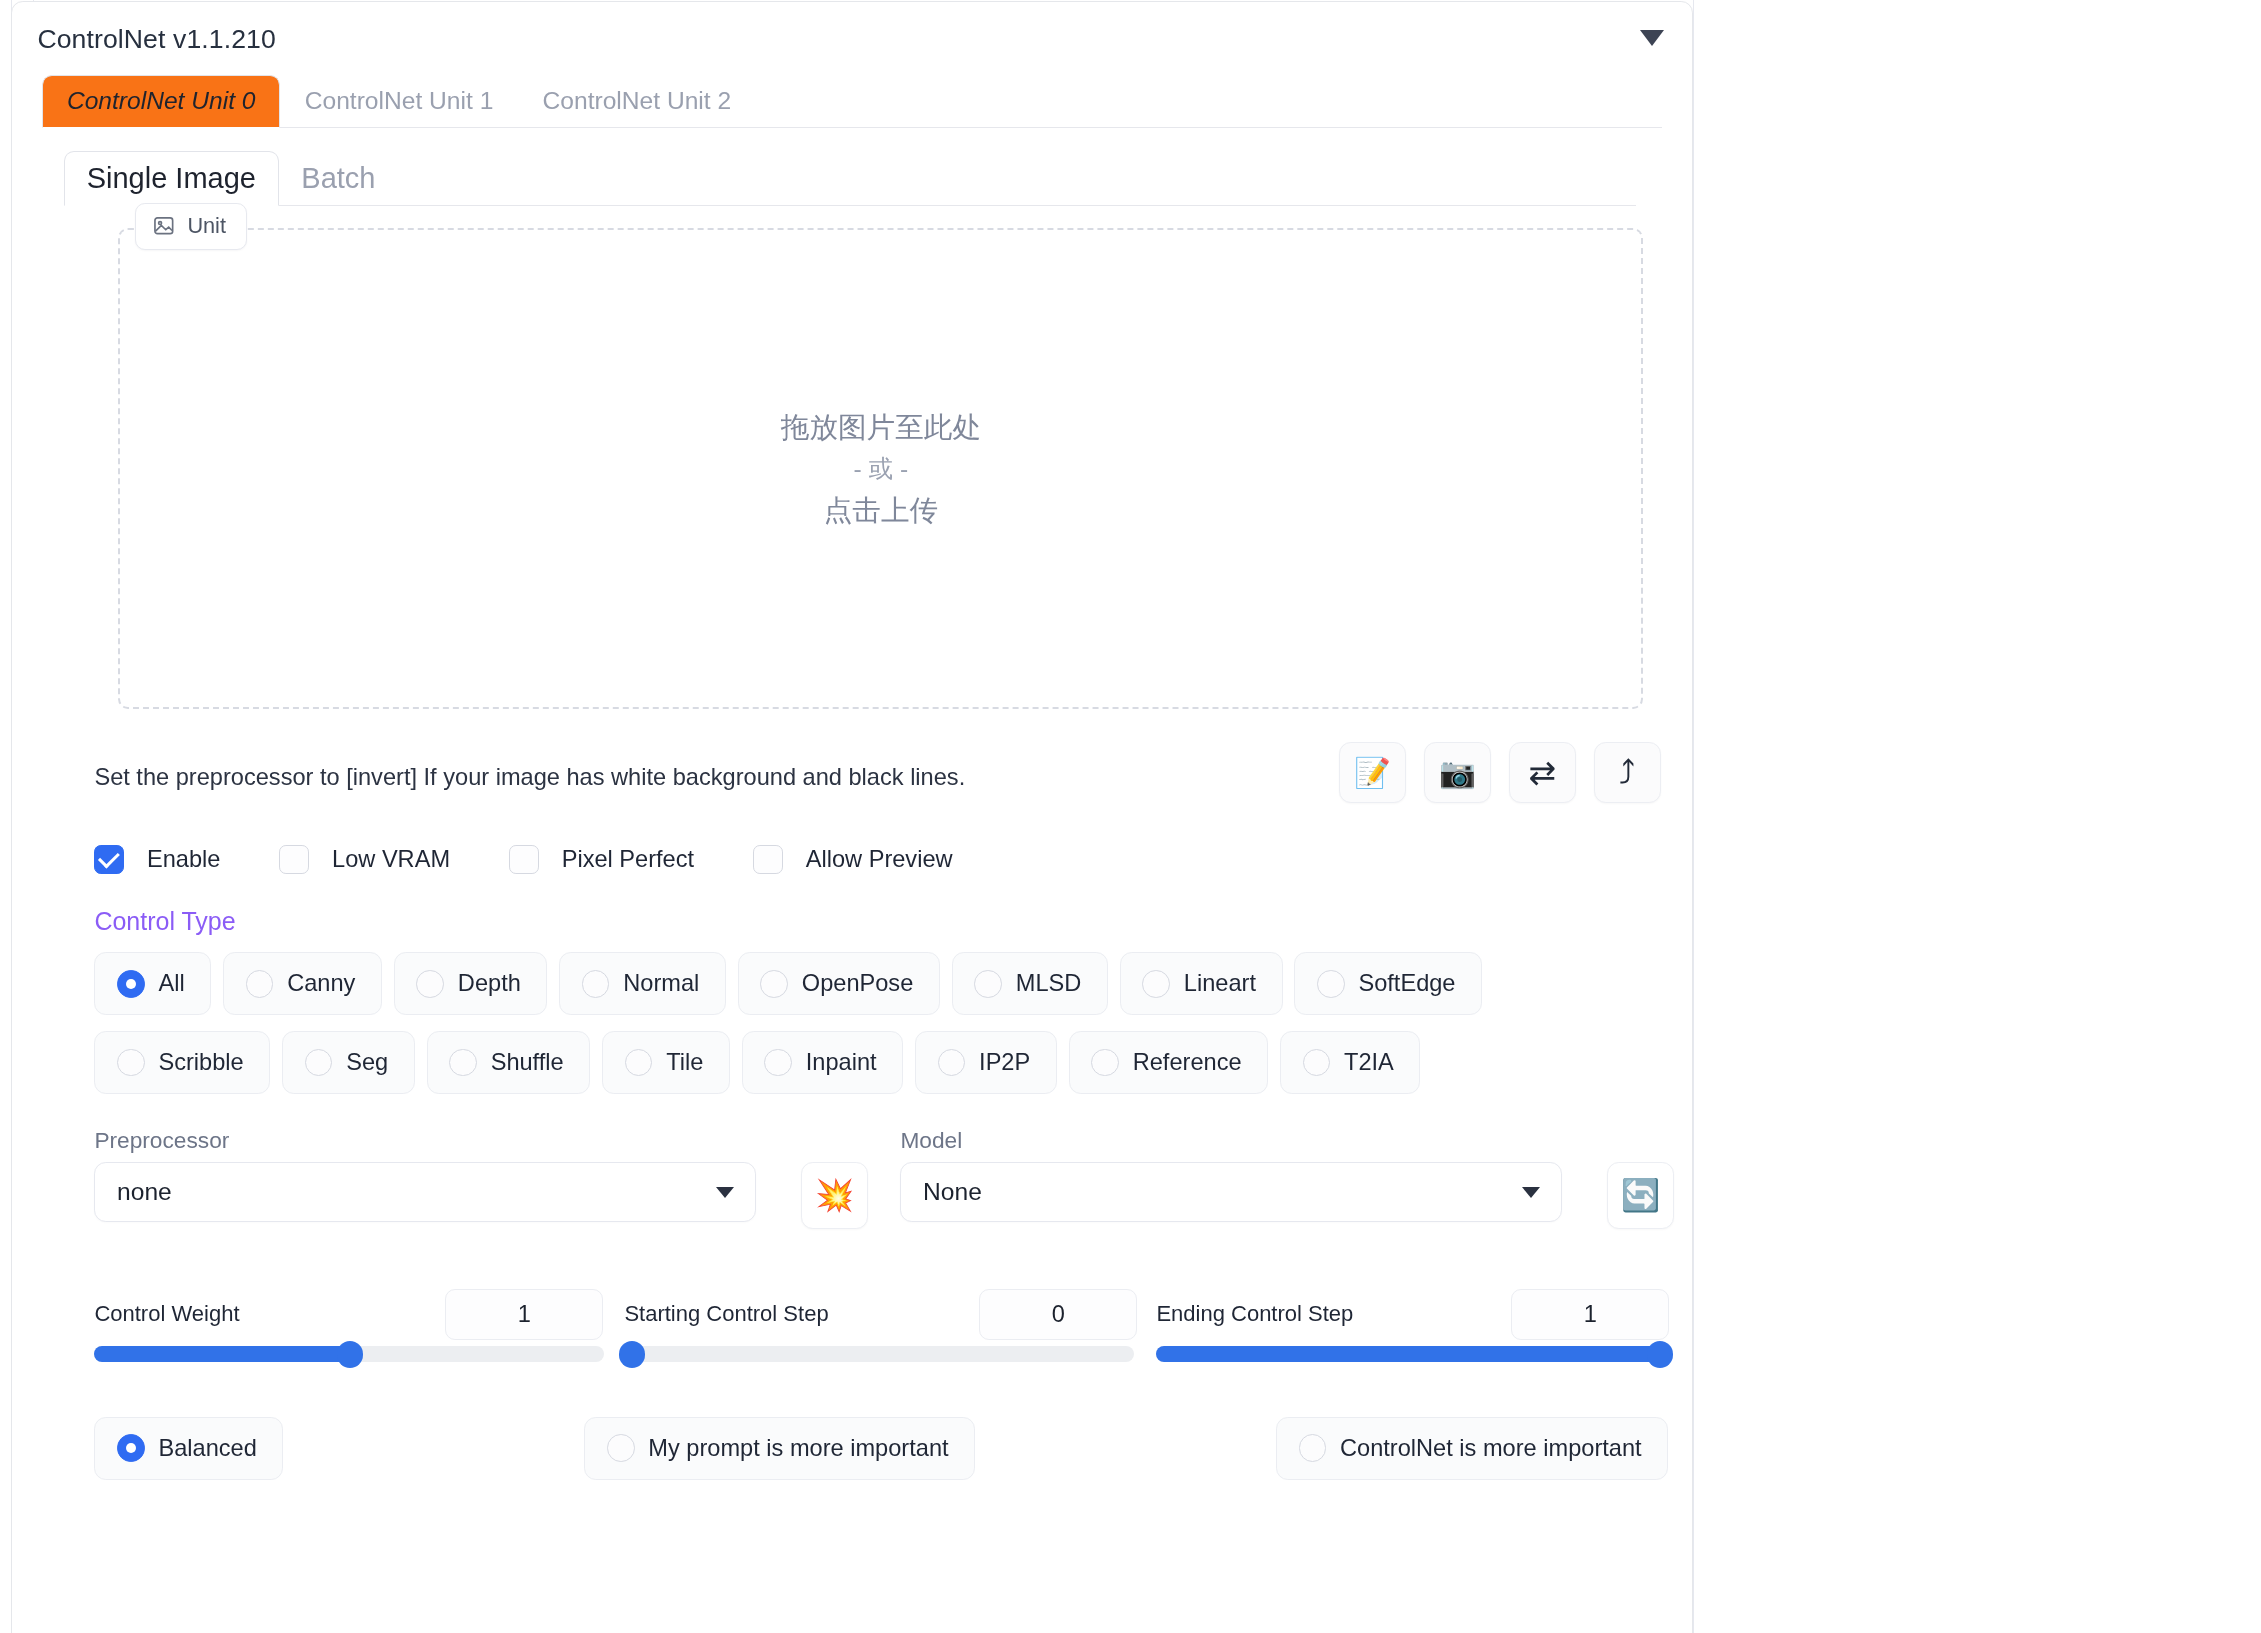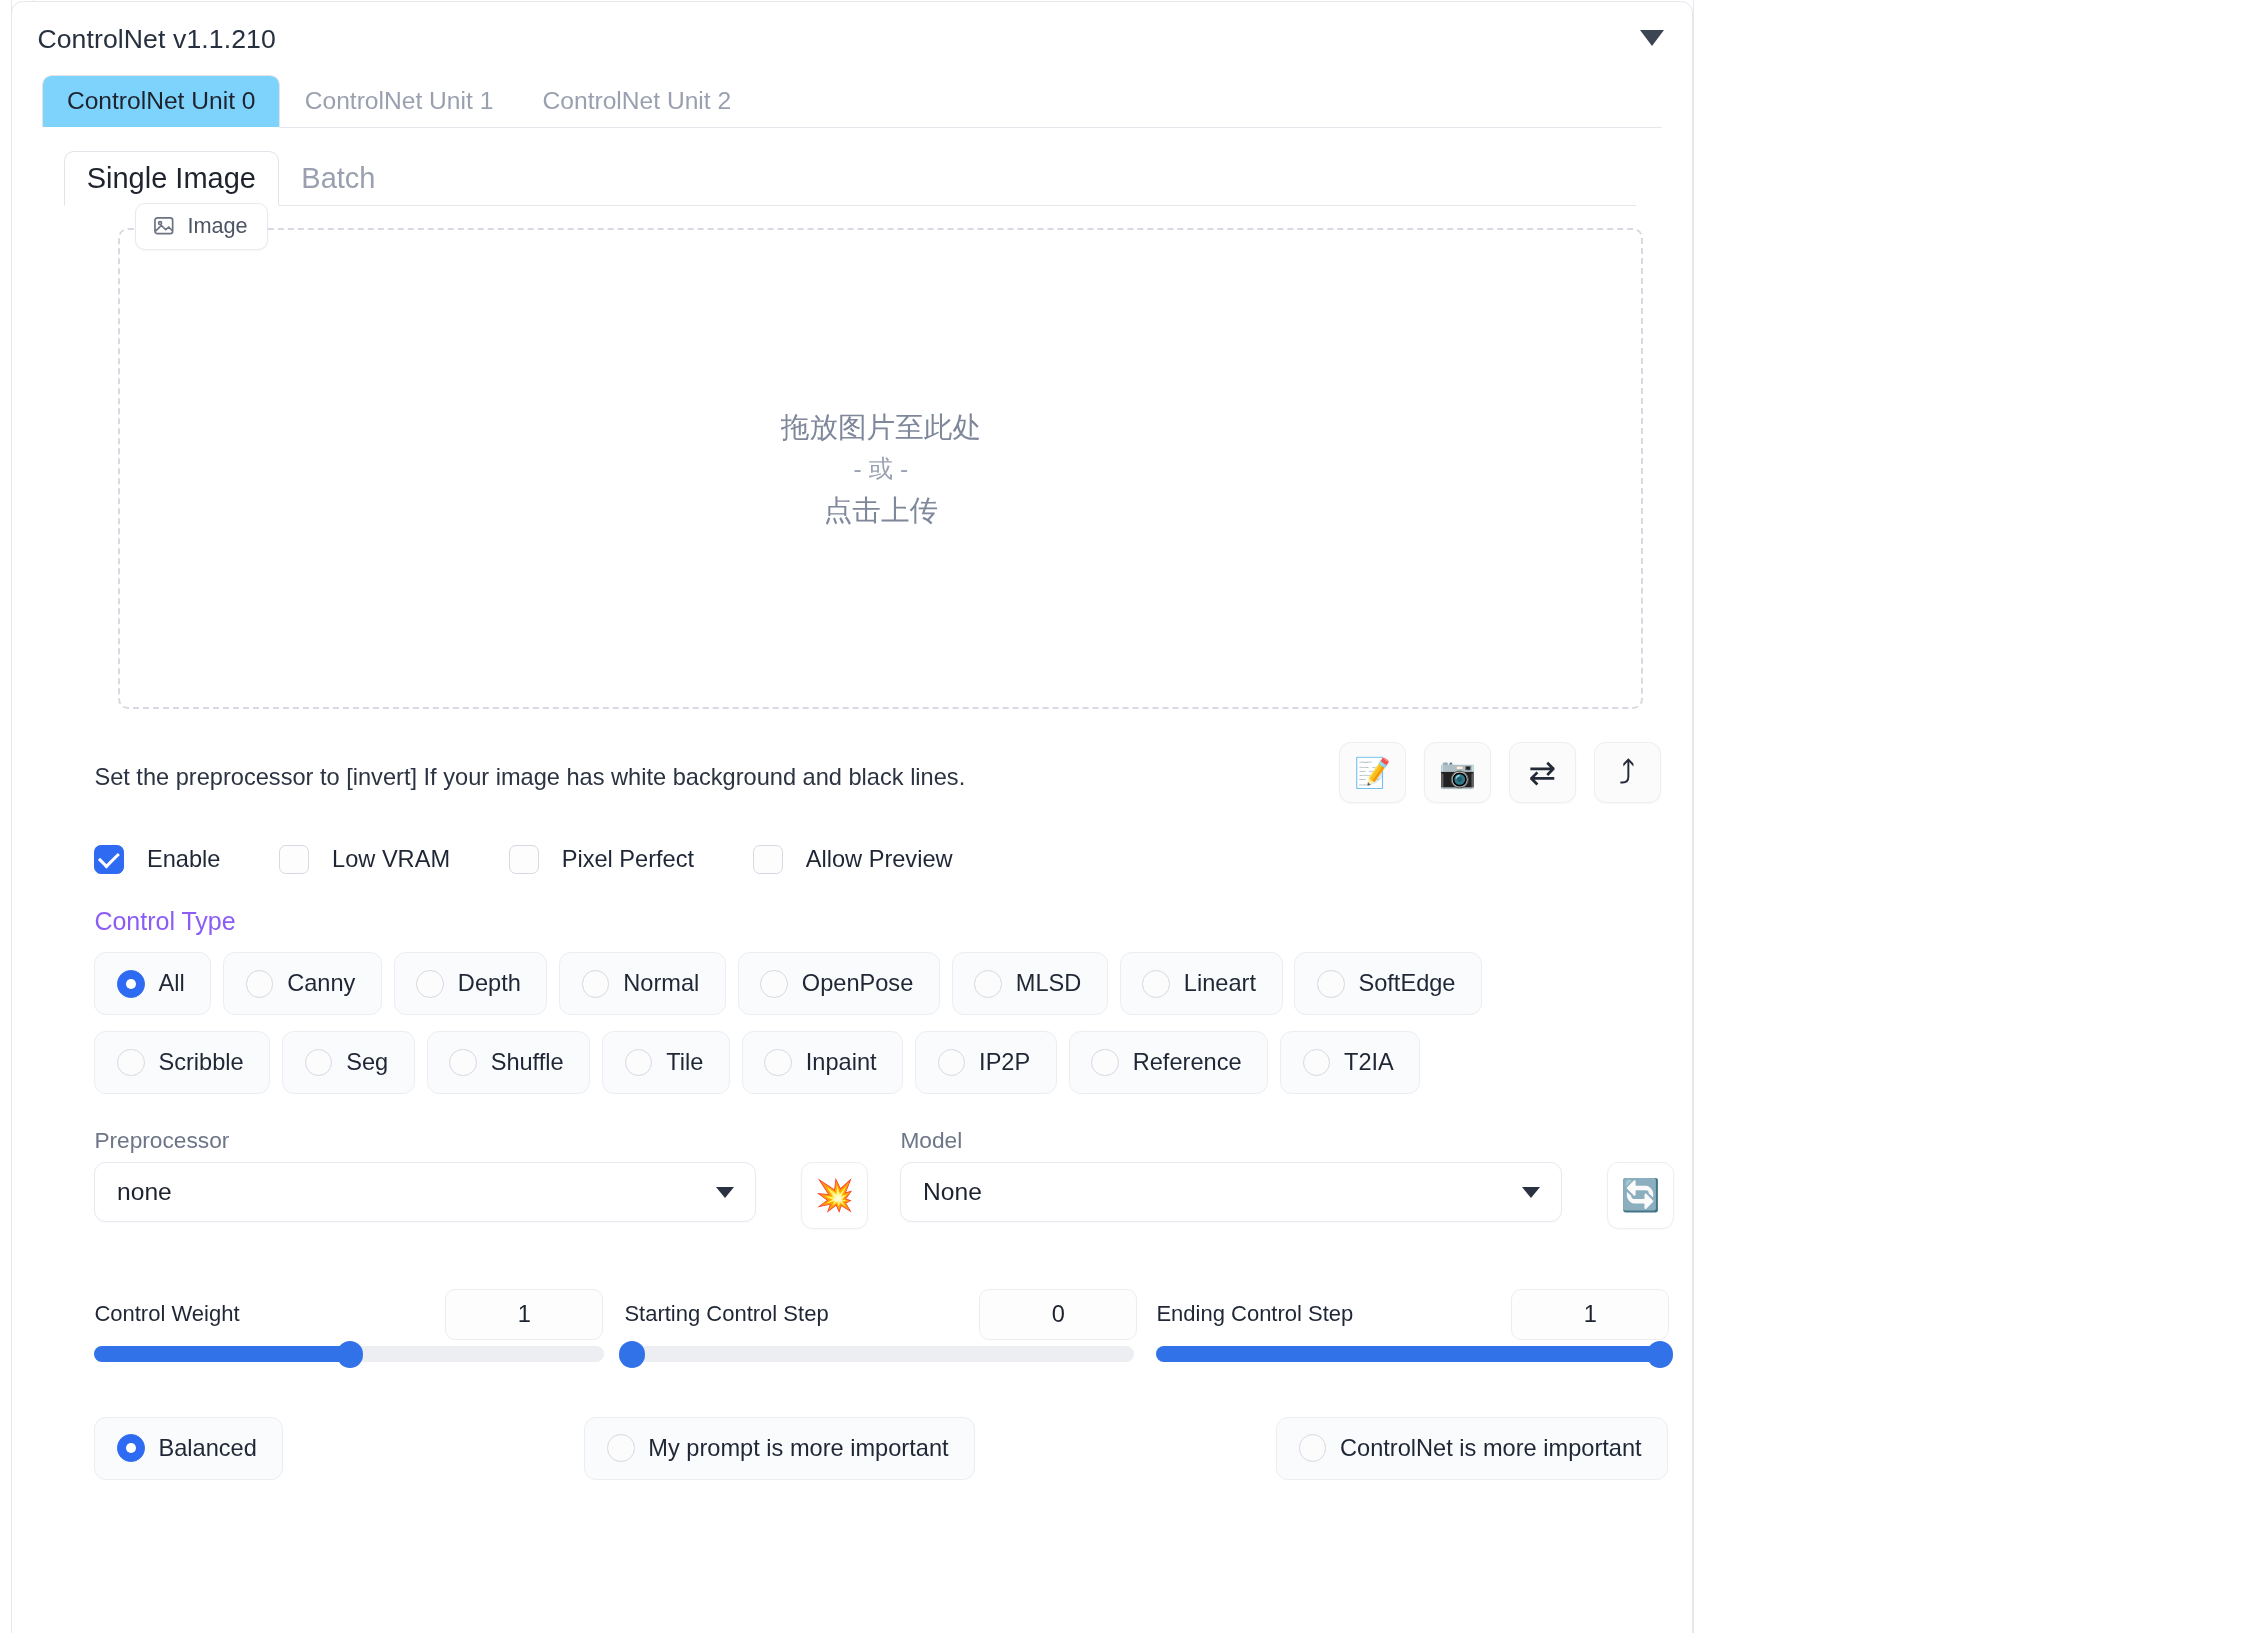--- a/index.html
+++ b/index.html
@@ -88,23 +88,24 @@
     cursor: pointer;
     position: relative;
     top: 1px;
     white-space: nowrap;
     background: transparent;
     border: 1px solid transparent;
     border-radius: 9.9px 9.9px 0 0;
   }
   .tab.active {
     color: #1e232e;
-    background: #7dd3fc;
+    background: #f97316;
     border-color: #e2e4ea;
     border-bottom-color: #ffffff;
+    font-style: italic;
   }
 
   
   .unit-body {
     padding: 0 23.6px 0 23.6px;
   }
 
   .subtabs-row {
     position: relative;
     margin: 27.6px 0 0 28.6px;
@@ -408,21 +409,21 @@
 
       <div class="dropzone">
         <div class="image-badge">
           <span>
             <svg width="23.6" height="23.6" viewBox="0 0 24 24" fill="none" stroke="#6b7280" stroke-width="1.7">
               <rect x="3" y="4" width="18" height="16" rx="2.5"></rect>
               <circle cx="8.2" cy="9.2" r="1.5"></circle>
               <path d="M3.6 17.5 L9.5 11.6 L14 16 L17 13.4 L20.4 16.8"></path>
             </svg>
           </span>
-          <span>Image</span>
+          <span>Unit</span>
         </div>
         <div class="drop-center">
           <div class="drop-l1">拖放图片至此处</div>
           <div class="drop-l2">- 或 -</div>
           <div class="drop-l3">点击上传</div>
         </div>
       </div>
 
       <div class="hint-row">
         <div class="hint-text">Set the preprocessor to [invert] If your image has white background and black lines.</div>

